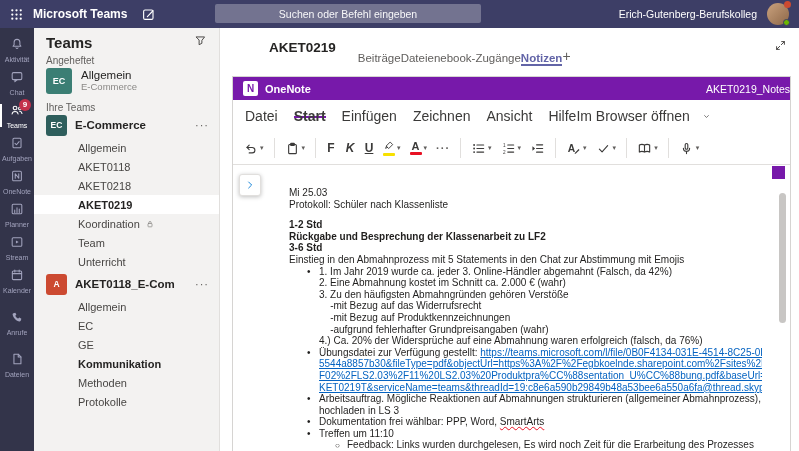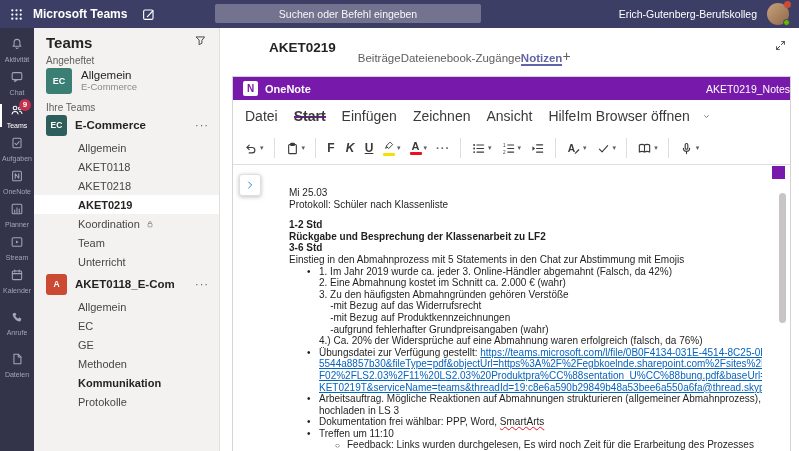--- a/index.html
+++ b/index.html
@@ -311,25 +311,25 @@
         </div>
         <div class="channel">
           <span class="ch-name">Allgemein</span>
         </div>
         <div class="channel">
           <span class="ch-name">EC</span>
         </div>
         <div class="channel">
           <span class="ch-name">GE</span>
         </div>
-        <div class="channel">
-          <span class="ch-name">Methoden</span>
-        </div>
         <div class="channel unread">
           <span class="ch-name">Kommunikation</span>
+        </div>
+        <div class="channel">
+          <span class="ch-name">Methoden</span>
         </div>
         <div class="channel">
           <span class="ch-name">Protokolle</span>
         </div>
       </div>
   </aside>
 
   <main class="main">
     <div class="chan-header">
       <span class="chan-avatar">AKE</span>

